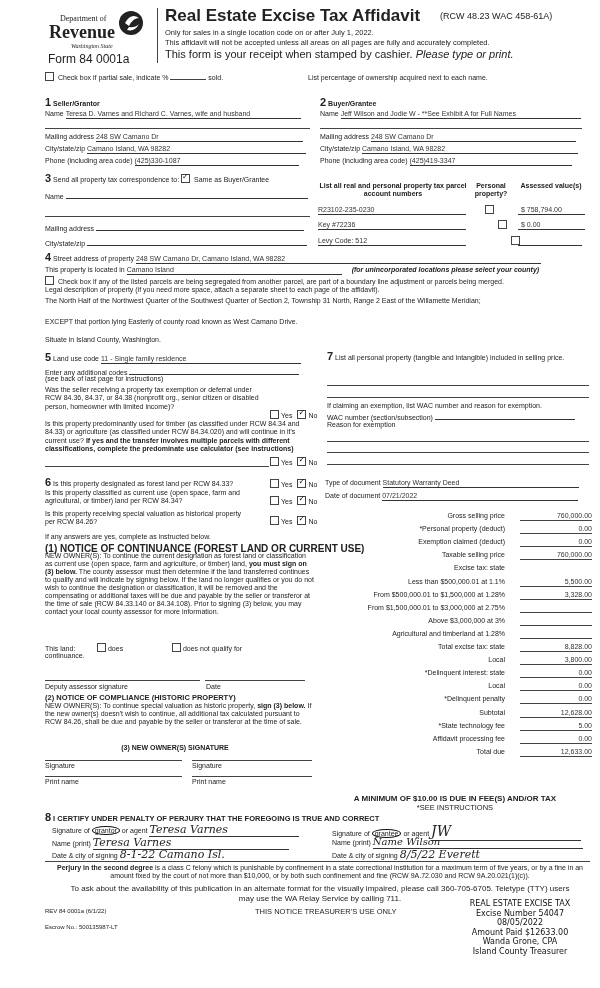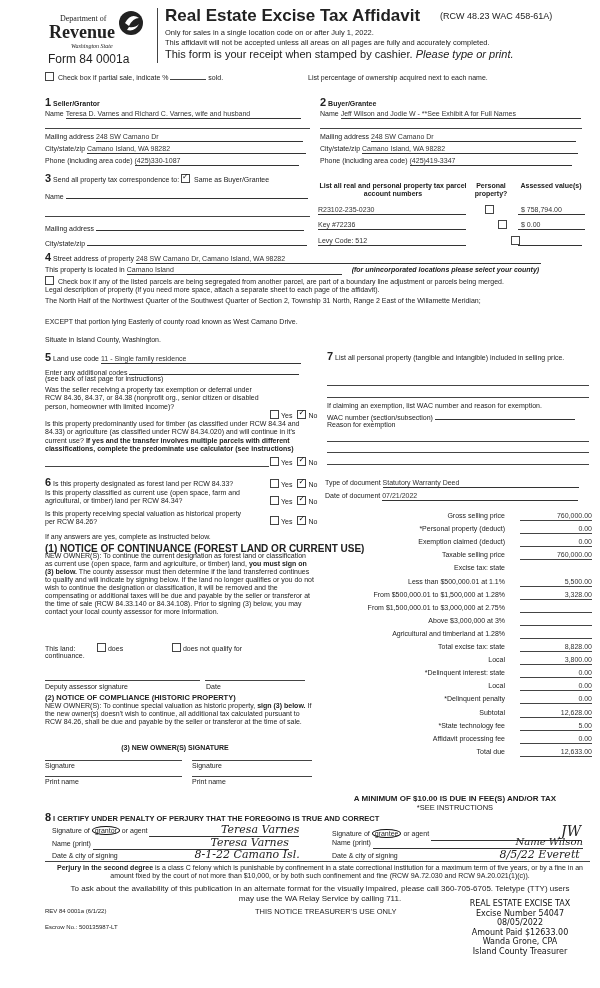--- a/index.html
+++ b/index.html
@@ -1,21 +1,21 @@
 <!DOCTYPE html>
 <html><head>
 <meta charset="utf-8">
 <style>
   html, body { margin: 0; padding: 0; background: #fff; }
   body { width: 600px; height: 988px; position: relative; overflow: hidden;
          font-family: "Liberation Sans", sans-serif; color: #222; font-size: 7px; line-height: 1.2; }
   .abs { position: absolute; }
   .ul { border-bottom: 1px solid #333; }
   .fill { color: #333; }
-  .hw { font-family: "DejaVu Serif", serif; font-style: italic; color: #222; text-align: right; }
+  .hw { font-family: "DejaVu Serif", serif; font-style: italic; color: #222; }
   .cb { display: inline-block; width: 7px; height: 7px; border: 1px solid #444; vertical-align: -1px; margin-right: 2px; position: relative; background: #fff; }
   .cb.checked::after { content: "✓"; position: absolute; left: 0; top: -3px; font-size: 8px; line-height: 10px; color: #111; }
   .secnum { font-size: 11px; font-weight: bold; }
   .bold { font-weight: bold; }
   .line { position: absolute; border-bottom: 1px solid #444; height: 0; }
   .row { position: absolute; white-space: nowrap; }
   .tax-label { position: absolute; text-align: right; width: 190px; left: 315px; white-space: nowrap; }
   .tax-val { position: absolute; left: 520px; width: 72px; text-align: right; border-bottom: 1px solid #444; }
   .center { text-align: center; }
 </style>

